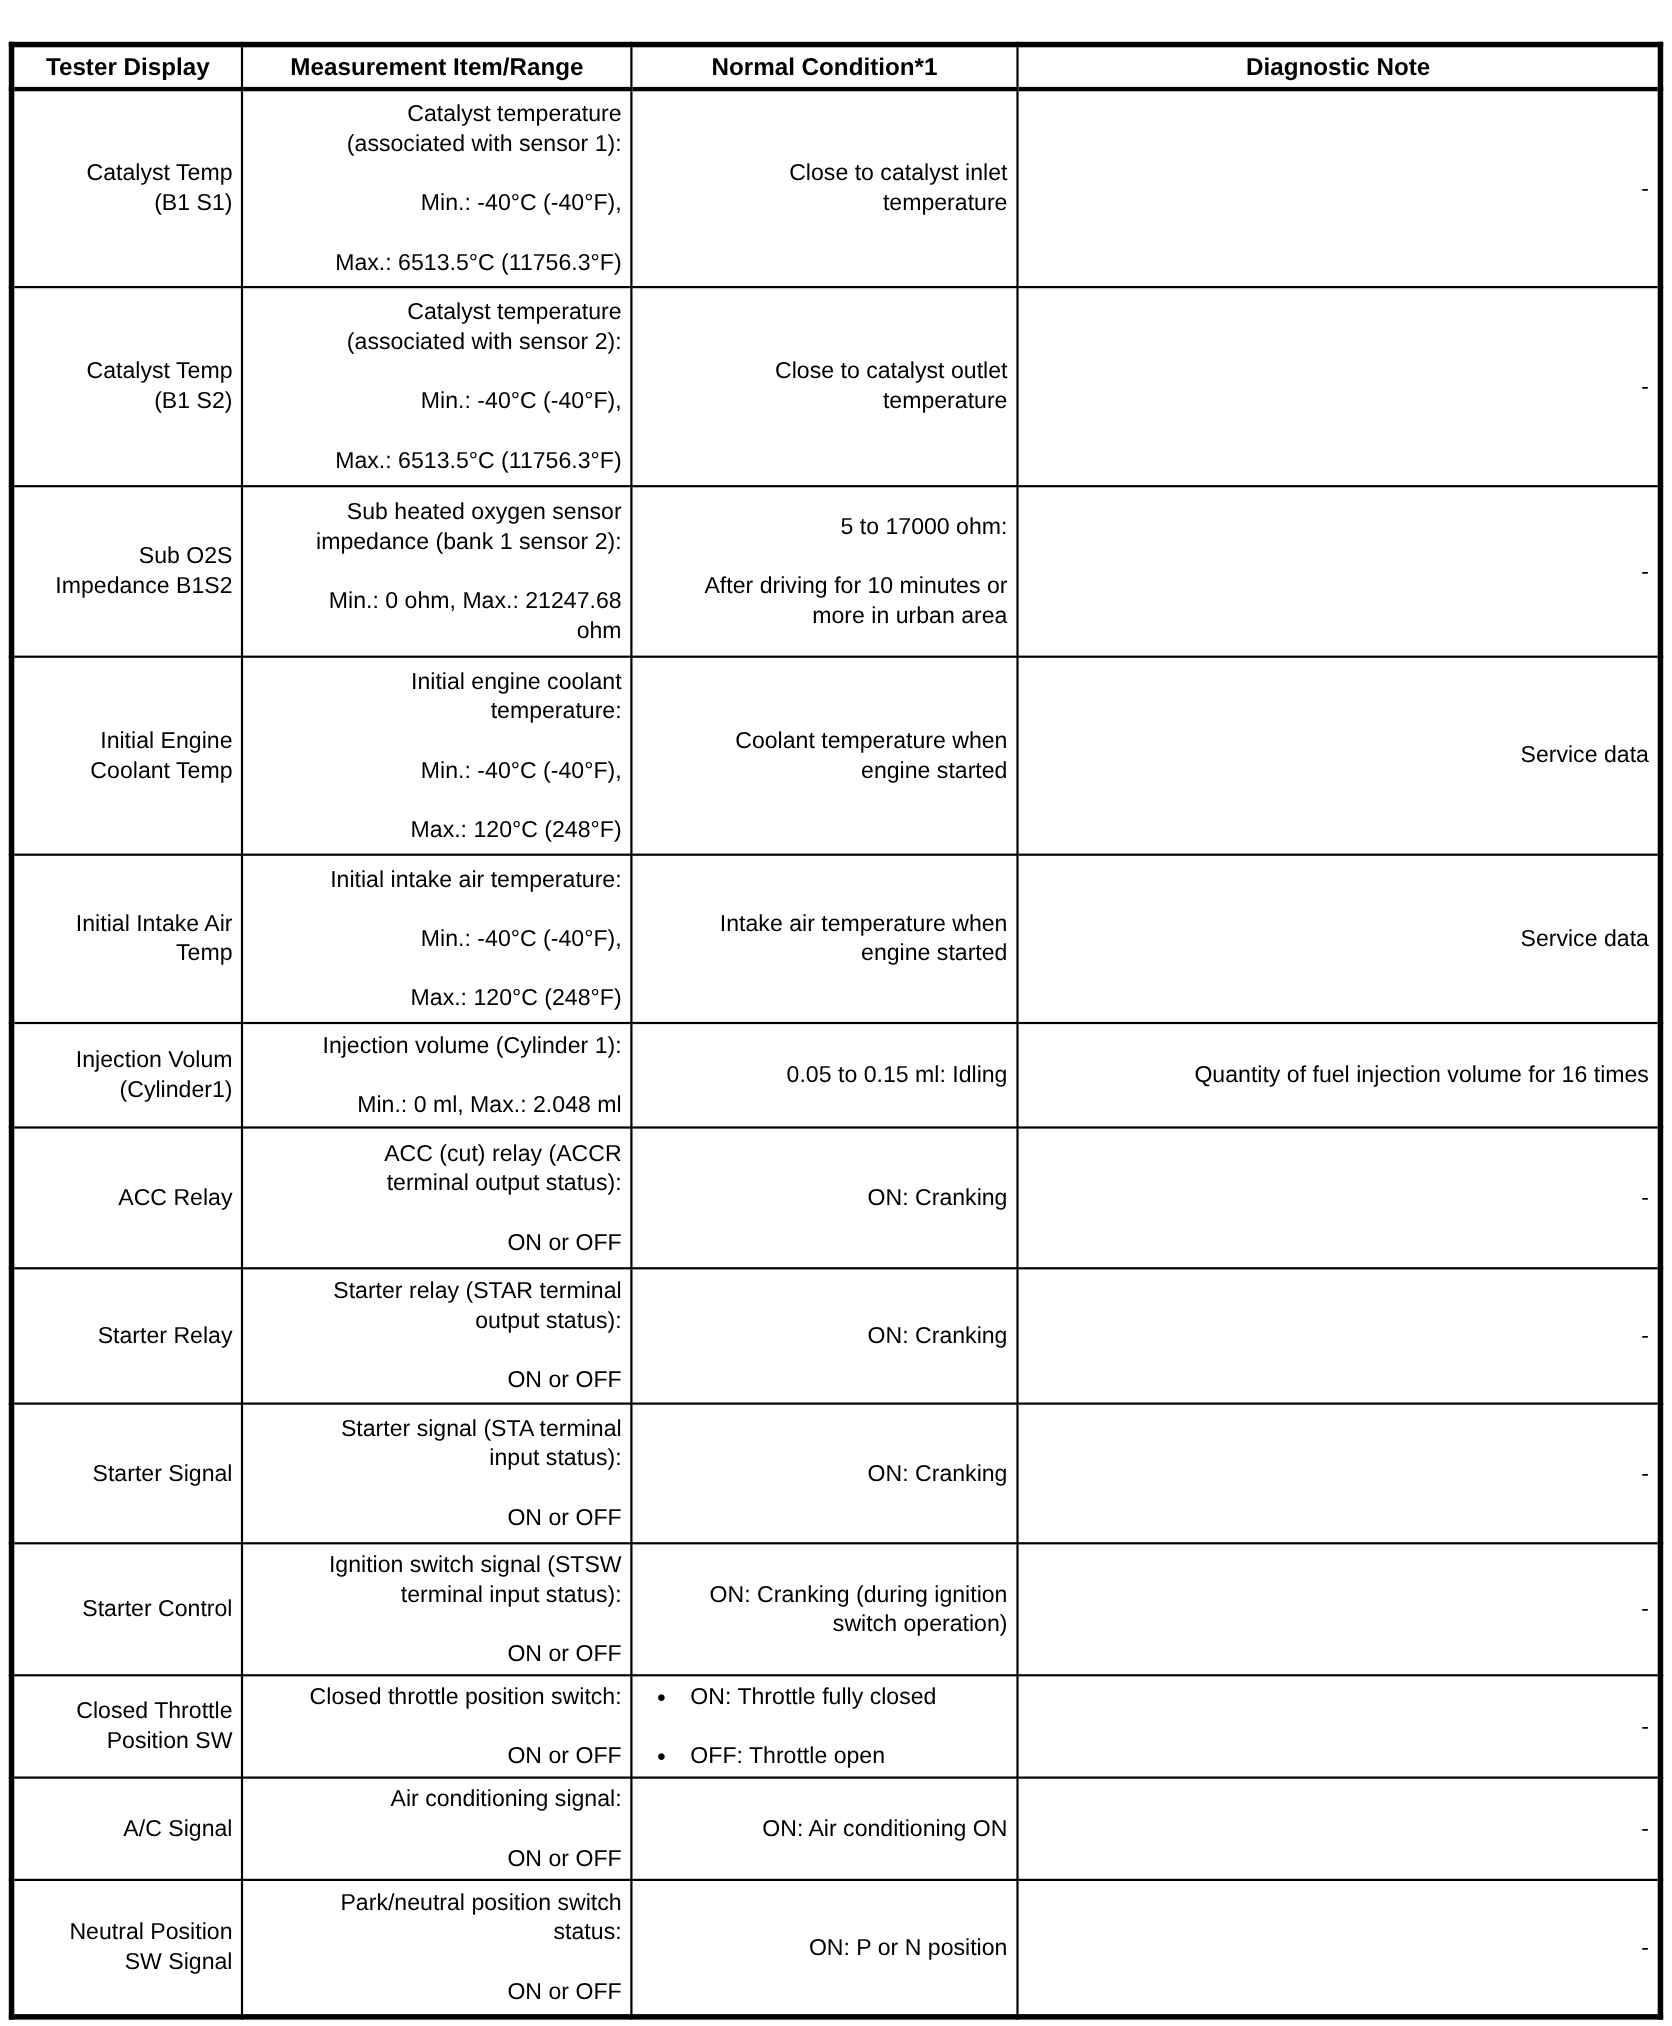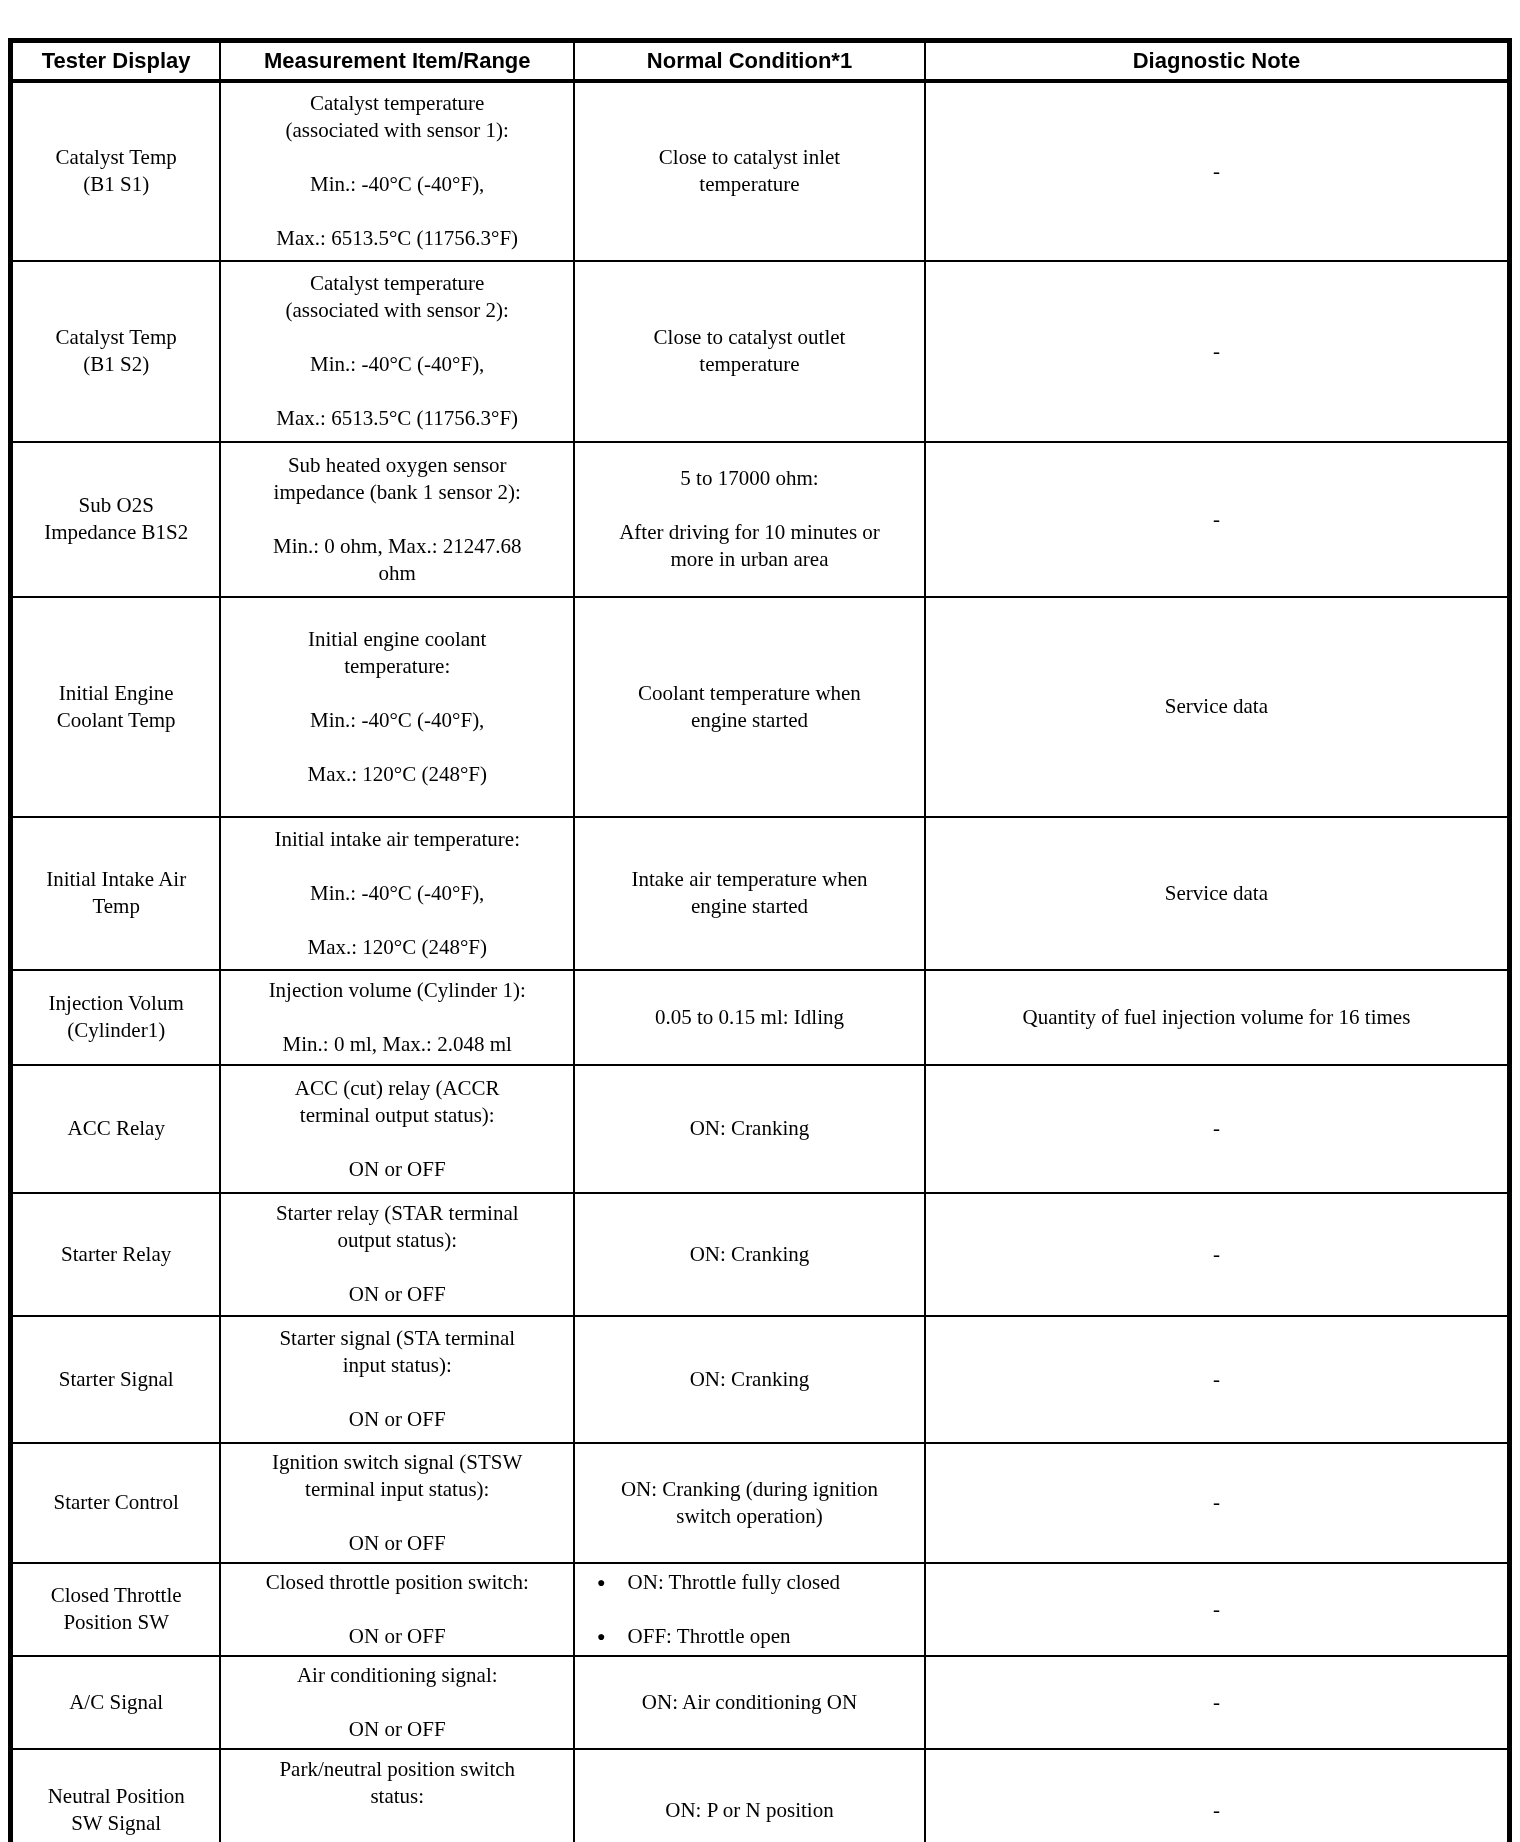--- a/index.html
+++ b/index.html
@@ -33,22 +33,21 @@
   thead th {
     border-bottom: 4px solid var(--ink);
     font-size: 22px;
     font-weight: bold;
     text-align: center;
     padding: 4px 4px;
   }
   td {
     font-size: 21px;
     line-height: 27px;
-    text-align: center;
-    font-family: Liberation Serif, serif;
+    text-align: right;
   }
   td p.para {
     margin: 0 0 27px 0;
     white-space: pre-line;
   }
   td p.para:last-child { margin-bottom: 0; }
   .bullet-row {
     display: flex;
     align-items: flex-start;
     margin: 0 0 27px 0;
@@ -59,21 +58,21 @@
     flex: 0 0 auto;
     font-size: 14px;
     line-height: 27px;
     margin-right: 22px;
   }
   .bullet-text { white-space: pre-line; }
   
   tr.row-1  td { height: 180px; }
   tr.row-2  td { height: 181px; }
   tr.row-3  td { height: 155px; }
-  tr.row-4  td { height: 220px; }
+  tr.row-4  td { height: 180px; }
   tr.row-5  td { height: 153px; }
   tr.row-6  td { height: 95px;  }
   tr.row-7  td { height: 128px; }
   tr.row-8  td { height: 123px; }
   tr.row-9  td { height: 127px; }
   tr.row-10 td { height: 108px; }
   tr.row-11 td { height: 93px;  }
   tr.row-12 td { height: 93px;  }
   tr.row-13 td { height: 125px; }
 </style>

